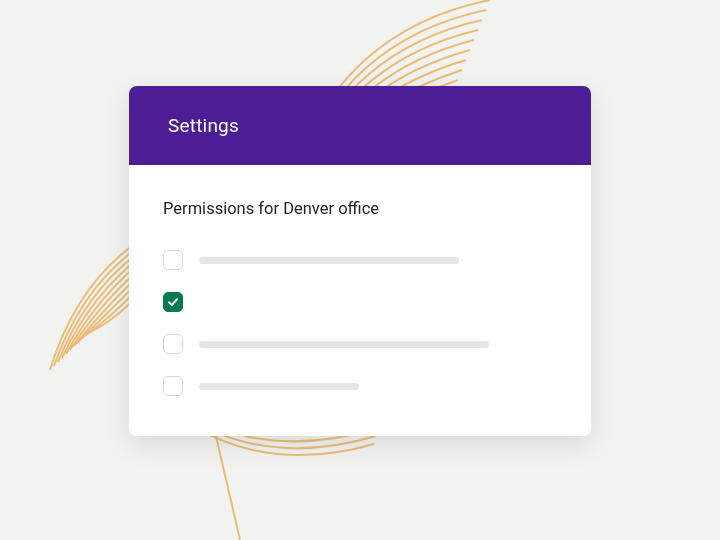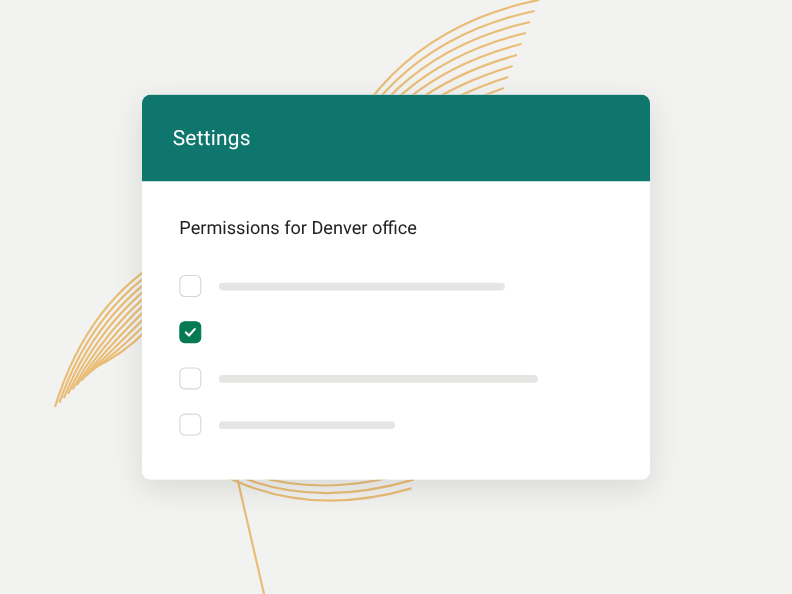--- a/index.html
+++ b/index.html
@@ -24,23 +24,23 @@
       top: 86px;
       left: 129px;
       width: 462px;
       background: #ffffff;
       border-radius: 8px;
       box-shadow: 0 8px 28px rgba(0,0,0,0.10);
       z-index: 1;
       overflow: hidden;
     }
     .card-header {
-      background: #0f766e;
+      background: #4c1d95;
       color: #ffffff;
-      padding: 28px 28px;
+      padding: 28px 39px;
       font-size: 19px;
       font-weight: 400;
       letter-spacing: 0.2px;
     }
     .card-body {
       background: #ffffff;
       padding: 34px 43px 40px 34px;
     }
     .section-title {
       font-size: 16.5px;

